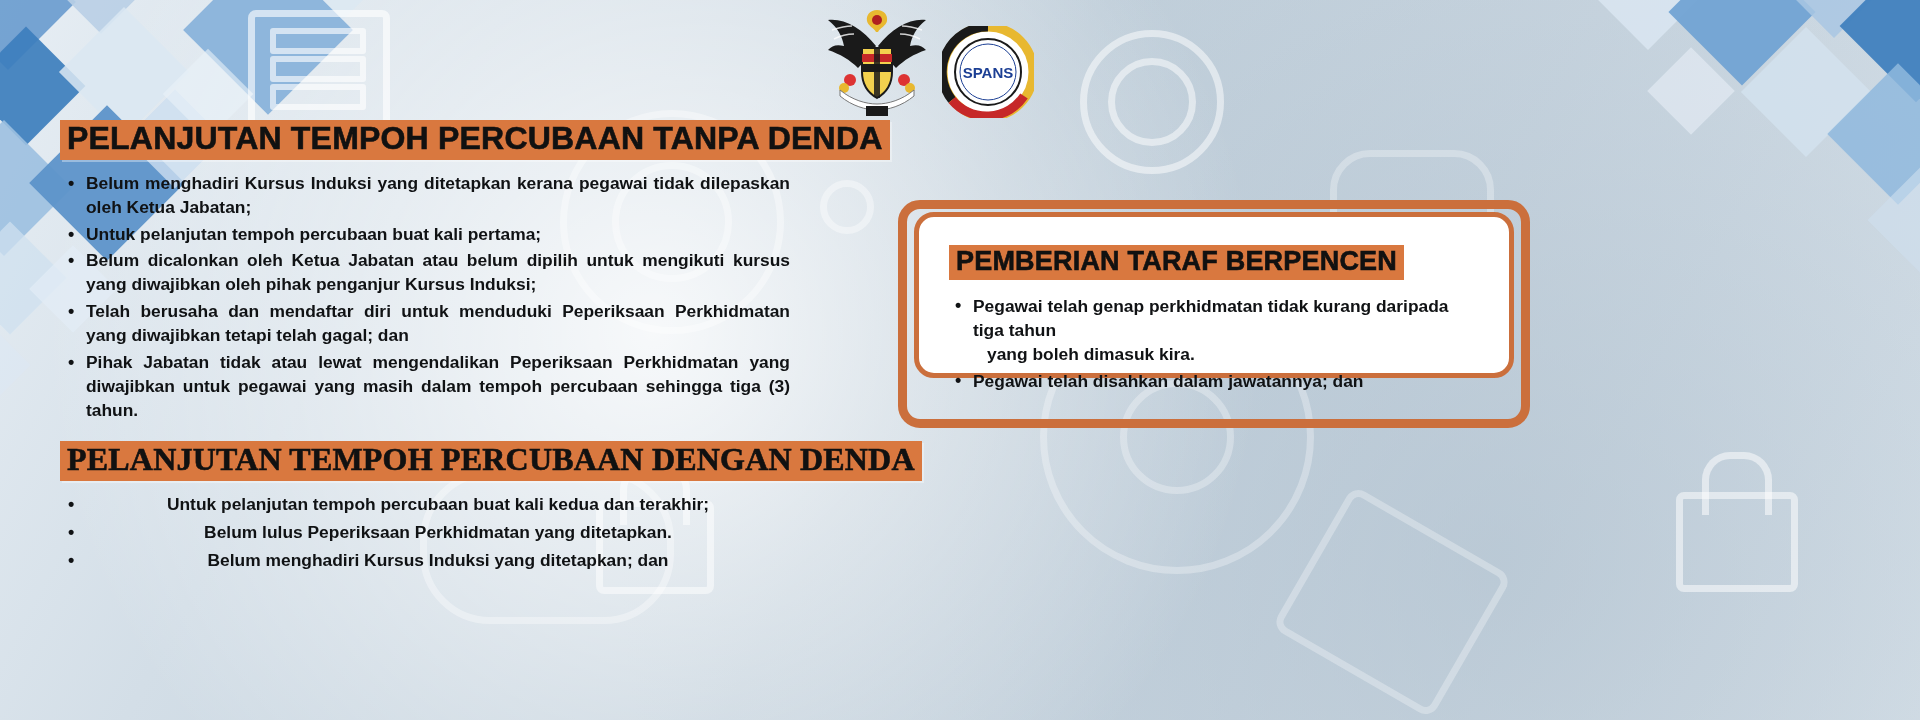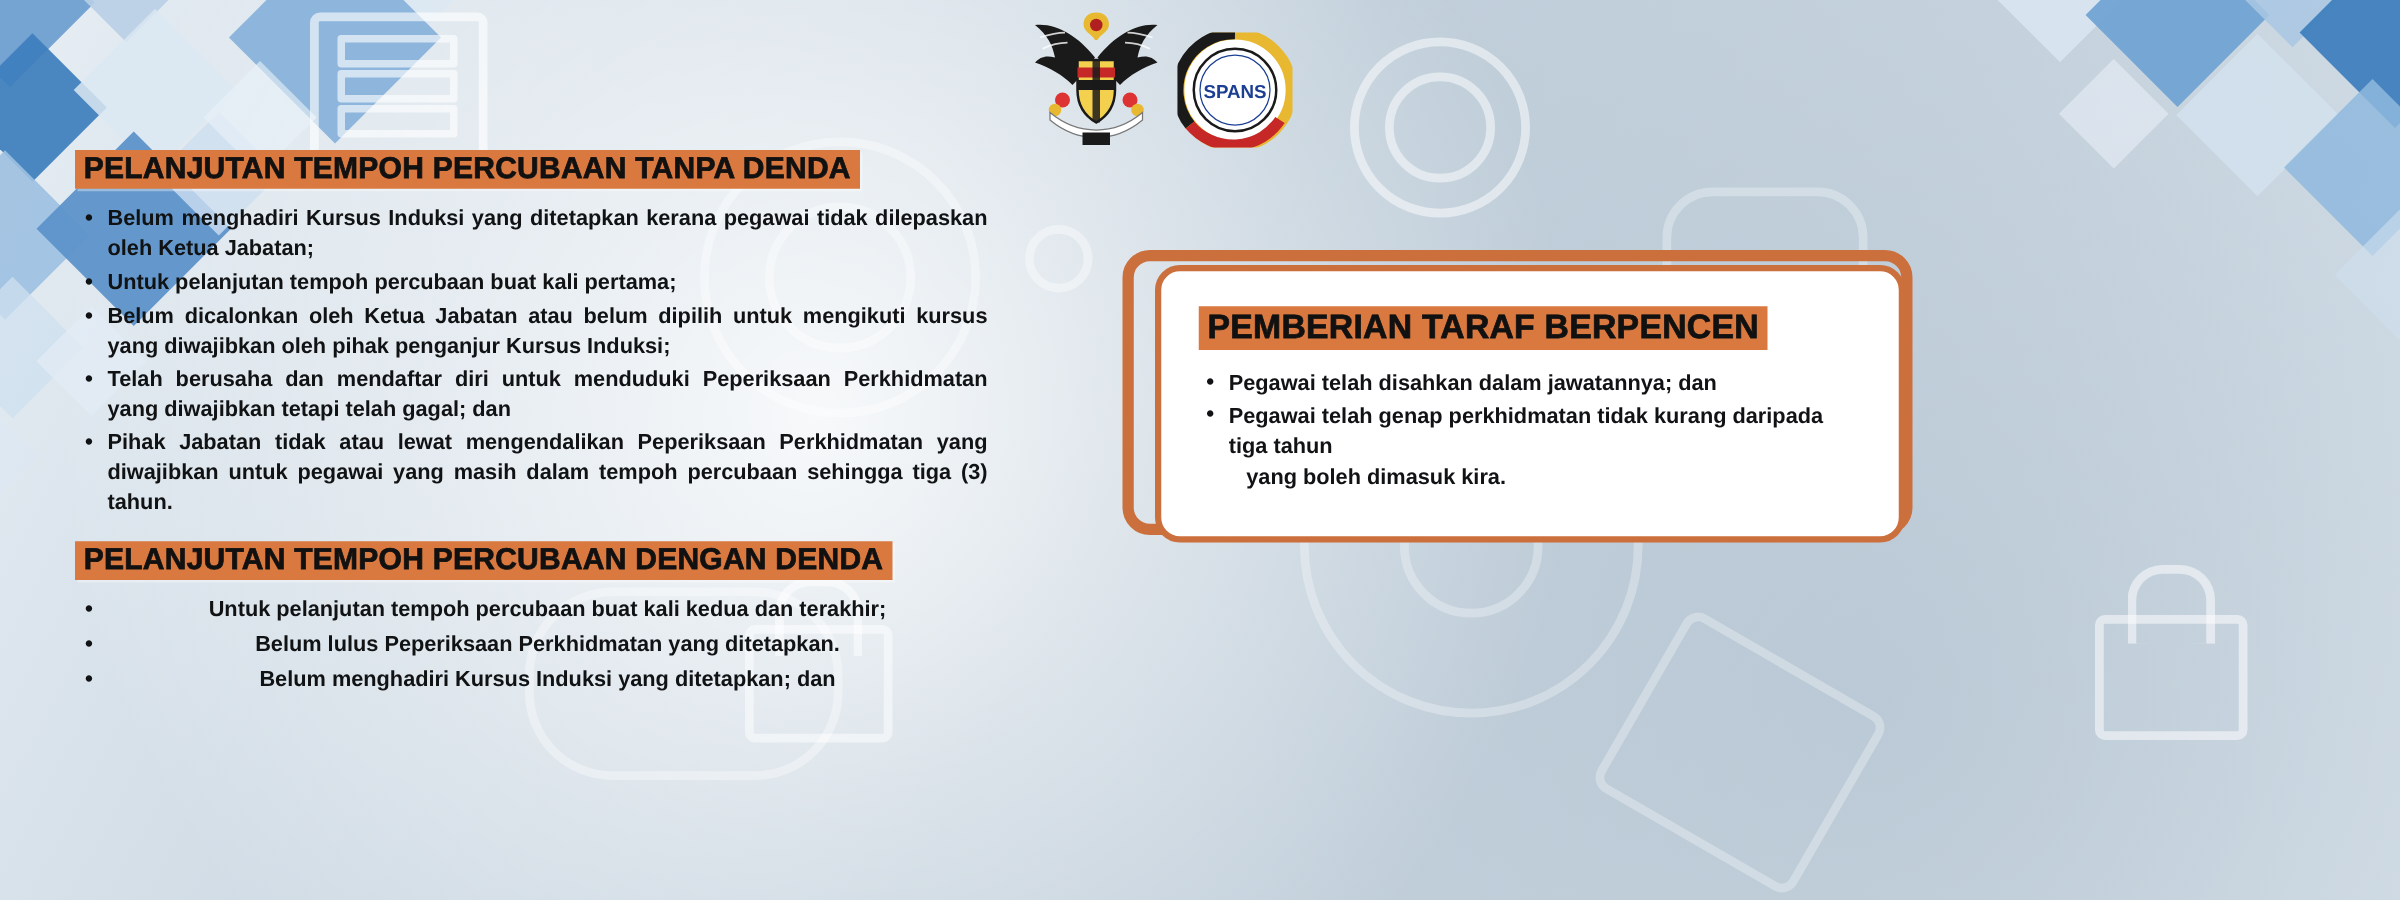--- a/index.html
+++ b/index.html
@@ -19,30 +19,30 @@
   .tech.thin{border-width:6px;}
 
   
   .logos{position:absolute;top:4px;left:822px;width:240px;height:115px;}
 
   
   .left-col{position:absolute;left:60px;top:120px;width:730px;}
   .heading{
     display:inline-block;
     font-weight:bold;font-style:normal;
-    font-size:24px;letter-spacing:.2px;line-height:1.06;
+    font-size:32px;letter-spacing:.2px;line-height:1.06;
     color:#111;
     background:#d9783f;
     padding:2px 7px 4px 7px;
     box-shadow:2px 2px 0 rgba(255,255,255,.35);
     -webkit-text-stroke:0.6px #111;
     transform:scaleX(1.0);
     white-space:nowrap;
   }
-  .heading2{margin-top:16px;}
+  .heading2{margin-top:16px;font-family:Liberation Serif, serif;}
   ul.list{list-style:none;margin:12px 0 0 0;padding:0;}
   ul.list li{
     position:relative;
     padding-left:26px;
     margin-bottom:3px;
     font-size:17.4px;
     font-weight:bold;
     line-height:1.37;
     color:#101214;
     text-align:justify;
@@ -54,21 +54,21 @@
   ul.list.tight li{text-align:center;margin-bottom:4px;}
 
   
   .card-wrap{position:absolute;left:898px;top:200px;width:640px;height:218px;}
   .card-frame{
     position:absolute;left:0;top:0;width:614px;height:210px;
     border:9px solid #cb6f3c;border-radius:22px;
     background:transparent;
   }
   .card{
-    position:absolute;left:26px;top:12px;width:600px;height:222px;
+    position:absolute;left:16px;top:12px;width:600px;height:166px;
     background:#fff;border:5px solid #cb6f3c;border-radius:20px;
     box-sizing:border-box;
     padding:28px 26px 18px 30px;
   }
   .card .heading{font-size:27px;}
   ul.card-list{list-style:none;margin:14px 0 0 0;padding:0;}
   ul.card-list li{
     position:relative;padding-left:24px;margin-bottom:2px;
     font-size:17.4px;font-weight:bold;line-height:1.40;color:#101214;
   }
@@ -188,22 +188,22 @@
       <li>Belum lulus Peperiksaan Perkhidmatan yang ditetapkan.</li>
       <li>Belum menghadiri Kursus Induksi yang ditetapkan; dan</li>
     </ul>
   </div>
 
   <div class="card-wrap">
     <div class="card-frame"></div>
     <div class="card">
       <div class="heading">PEMBERIAN TARAF BERPENCEN</div>
       <ul class="card-list">
-        <li>Pegawai telah disahkan dalam jawatannya; dan</li>
         <li>
           <span>Pegawai telah genap perkhidmatan tidak kurang daripada tiga tahun</span>
           <span class="indent">yang boleh dimasuk kira.</span>
         </li>
+        <li>Pegawai telah disahkan dalam jawatannya; dan</li>
       </ul>
     </div>
   </div>
 
 </div>
 
 </body></html>

